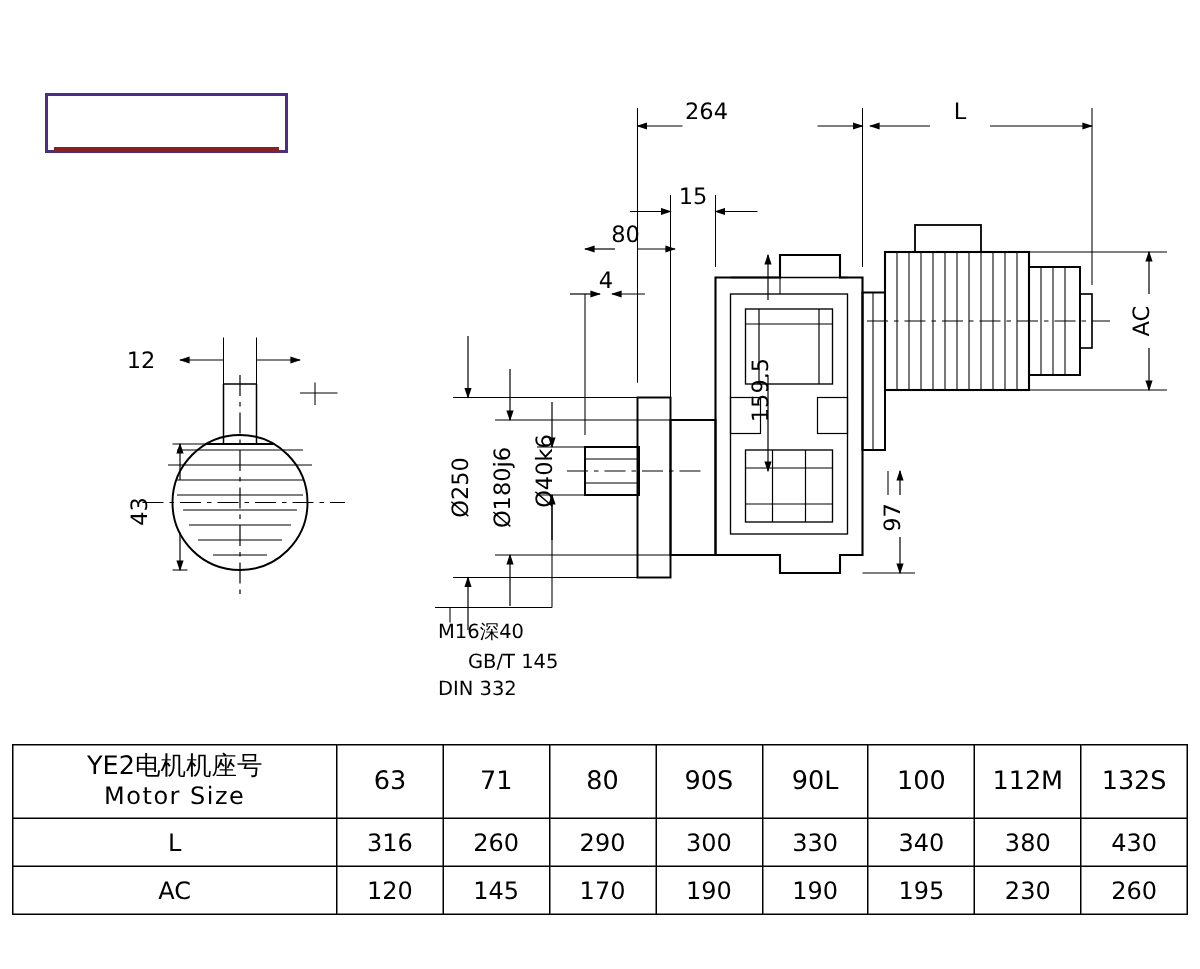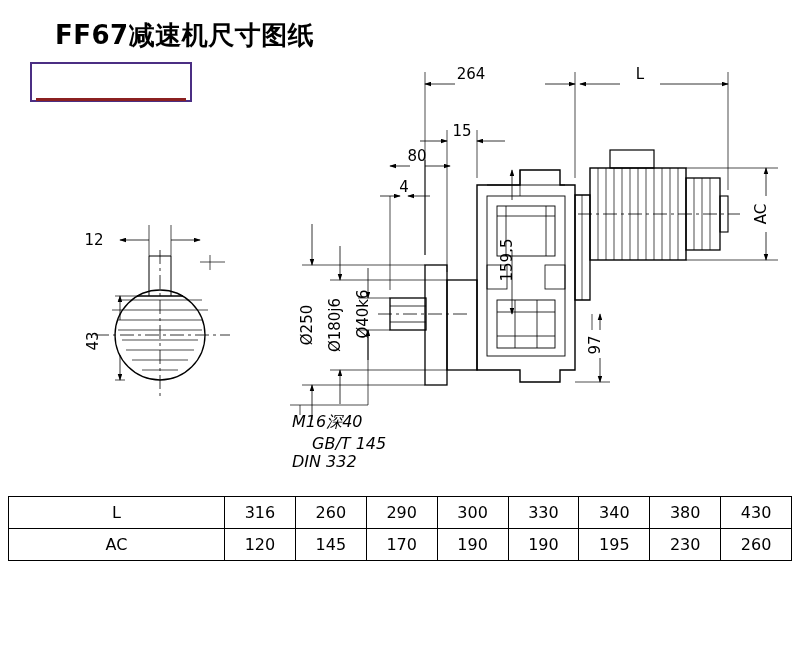--- a/index.html
+++ b/index.html
@@ -96,35 +96,33 @@
   }
   .en-head {
     display: block;
     line-height: 1.15;
     font-size: 16px;
     letter-spacing: 1px;
   }
   .note-text {
     position: absolute;
     font-family: "DejaVu Sans", sans-serif;
-    font-size: 16px;
+    font-size: 13px;
     white-space: nowrap;
-    font-style: italic;
   }
   .dim-label {
     font-family: "DejaVu Sans", sans-serif;
     font-size: 15px;
   }
 </style>
 </head>
 <body>
 
 <div id="root">
 
-  <div class="title">FF67减速机尺寸图纸</div>
 
   <div class="logo-box"></div>
   <div class="logo-underline"></div>
 
   <svg class="drawing" viewBox="0 0 800 646" xmlns="http://www.w3.org/2000/svg">
     <defs>
       <marker id="arrEnd" markerWidth="9" markerHeight="9" refX="8" refY="3" orient="auto" markerUnits="strokeWidth">
         <path d="M0,0 L9,3 L0,6 z" fill="#000"></path>
       </marker>
       <marker id="arrStart" markerWidth="9" markerHeight="9" refX="1" refY="3" orient="auto" markerUnits="strokeWidth">
@@ -292,20 +290,34 @@
     <text class="dim-label" x="94" y="245" text-anchor="middle">12</text>
     <text class="dim-label" x="98" y="341" text-anchor="middle" transform="rotate(-90 98 341)">43</text>
   </svg>
 
   <div class="note-text" style="left:292px; top:412px;">M16深40</div>
   <div class="note-text" style="left:292px; top:434px;margin-left:20px;">GB/T 145</div>
   <div class="note-text" style="left:292px; top:452px;">DIN 332</div>
 
   <table class="spec-table">
     <tbody>
+      <tr class="head">
+        <td class="rowhead">
+          <span class="cn-head">YE2电机机座号</span>
+          <span class="en-head">Motor Size</span>
+        </td>
+        <td>63</td>
+        <td>71</td>
+        <td>80</td>
+        <td>90S</td>
+        <td>90L</td>
+        <td>100</td>
+        <td>112M</td>
+        <td>132S</td>
+      </tr>
       <tr>
         <td class="rowhead">L</td>
         <td>316</td>
         <td>260</td>
         <td>290</td>
         <td>300</td>
         <td>330</td>
         <td>340</td>
         <td>380</td>
         <td>430</td>

